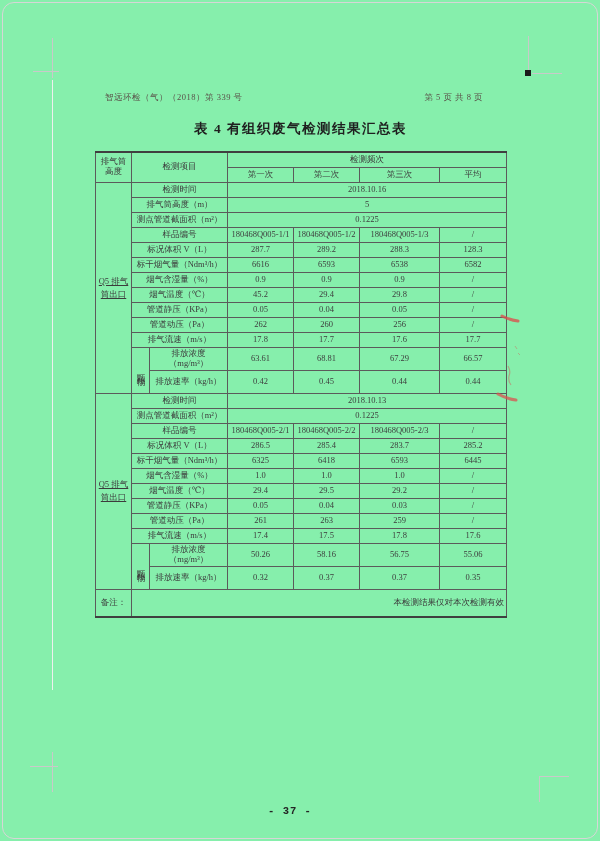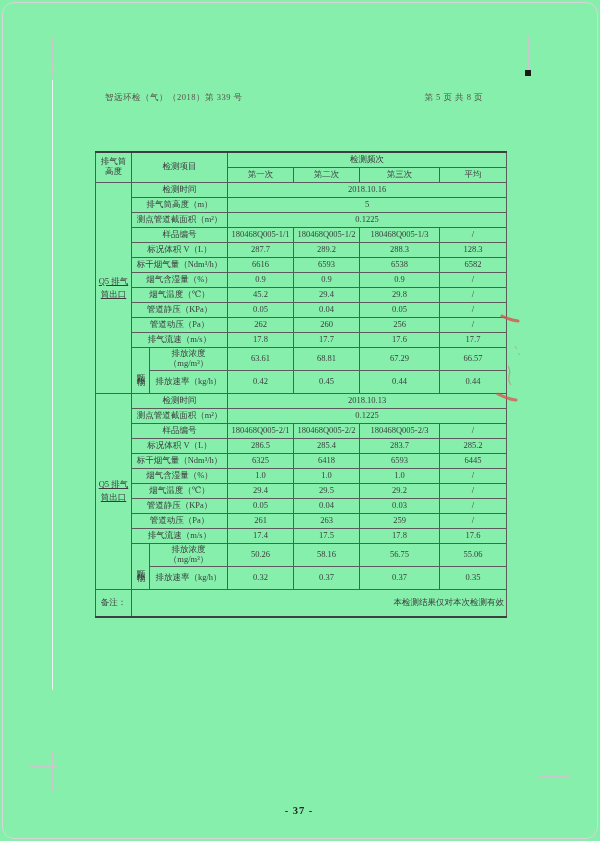--- a/index.html
+++ b/index.html
@@ -35,22 +35,22 @@
   tr.pm-row{height:23px;}
   tr.remark-row{height:28px;}
   td.vert{
     writing-mode:vertical-rl;text-orientation:upright;letter-spacing:2px;
     padding:2px 0;
   }
   td.point-cell{line-height:1.5;text-decoration:underline;}
   td.remark-text{text-align:right;padding-left:8px;}
   
   #footer-page{
-    position:absolute;left:9px;top:805px;width:580px;text-align:center;
-    font-size:10.5px;font-weight:bold;color:#242424;letter-spacing:1px;
+    position:absolute;left:0;top:805px;width:580px;text-align:center;
+    font-size:10.5px;font-weight:bold;color:#242424;letter-spacing:1px;font-family:Liberation Mono, monospace;
   }
   #red-notes{position:absolute;left:494px;top:308px;}
   #page-edge{position:absolute;left:52px;top:80px;width:1px;height:610px;background:#efefef;}
 </style>
 </head>
 <body>
 
 <div id="canvas">
   <div id="frame"></div>
 
@@ -63,20 +63,21 @@
   <div class="mark" style="left:52px;top:752px;width:1px;height:40px;"></div>
   <div class="mark" style="left:539px;top:776px;width:30px;height:1px;"></div>
   <div class="mark" style="left:539px;top:776px;width:1px;height:26px;"></div>
   <div id="page-edge"></div>
 
   <div id="doc-header">
     <span>智远环检（气）（2018）第 339 号</span>
     <span>第 5 页 共 8 页</span>
   </div>
 
+  <div id="doc-title">表 4 有组织废气检测结果汇总表</div>
 
   <div id="tbl-wrap">
     <table>
       <colgroup>
         <col style="width:36px">
           <col style="width:18px">
           <col style="width:78px">
         <col style="width:66px">
           <col style="width:66px">
           <col style="width:80px">

